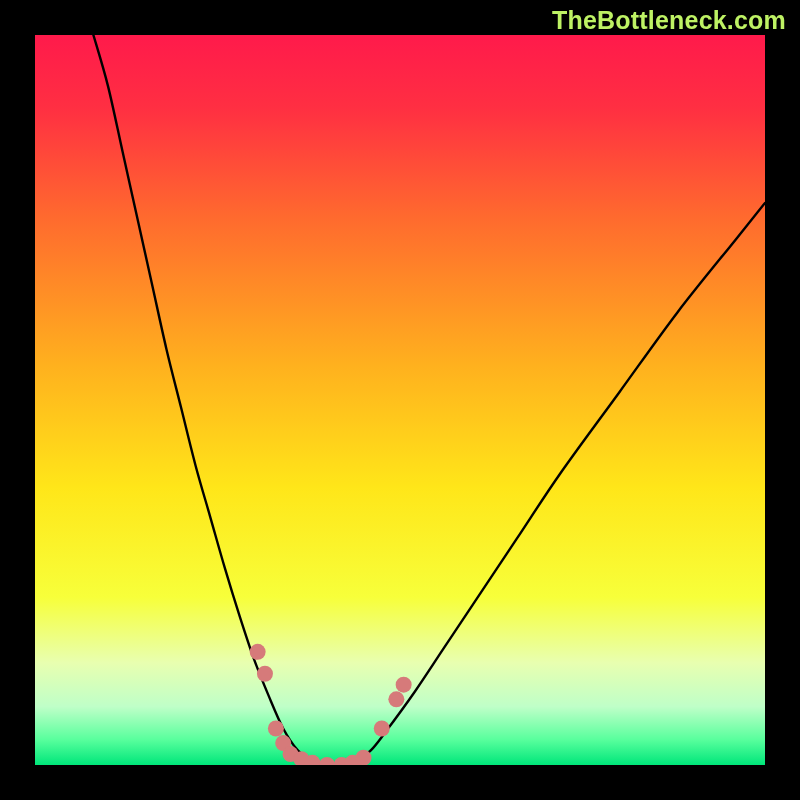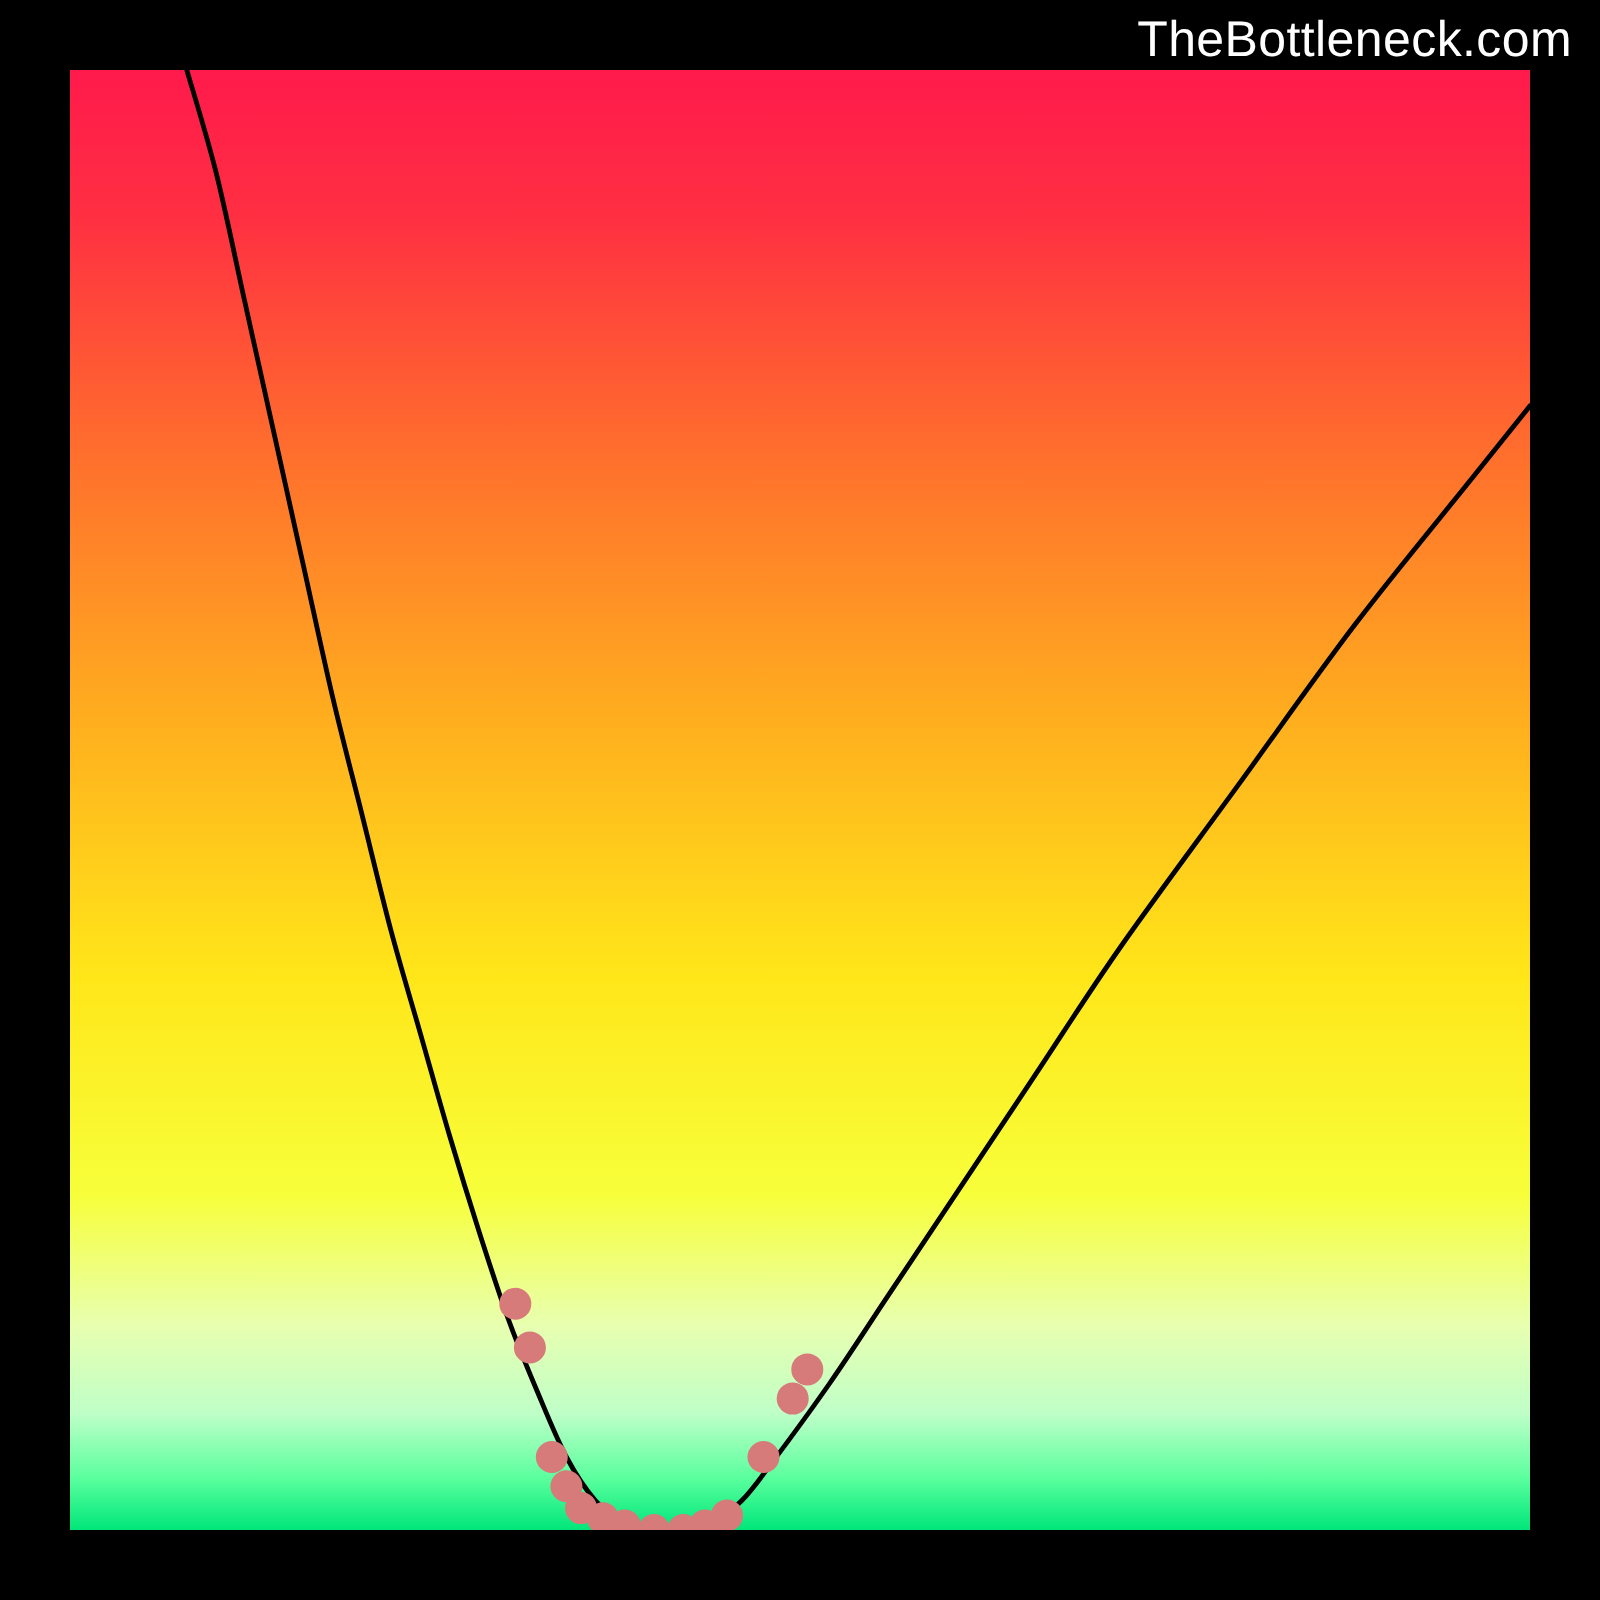--- a/index.html
+++ b/index.html
@@ -14,23 +14,23 @@
   .outer {
     width: 800px;
     height: 800px;
     background: #000;
     position: relative;
   }
   .watermark {
     position: absolute;
     top: 6px;
     right: 14px;
-    color: #ffffff;
+    color: #bef264;
     font-size: 25px;
-    font-weight: 400;
+    font-weight: 700;
     letter-spacing: 0.2px;
     z-index: 50;
     user-select: none;
     text-align: center;
   }
   svg {
     position: absolute;
     left: 0;
     top: 0;
   }

